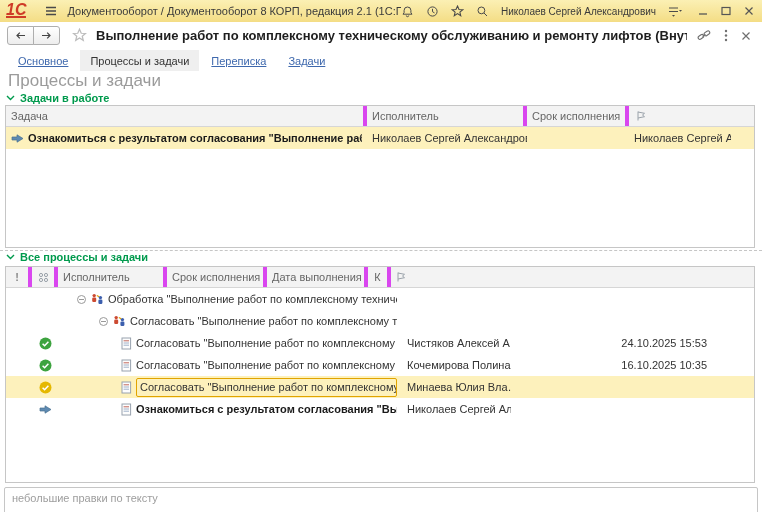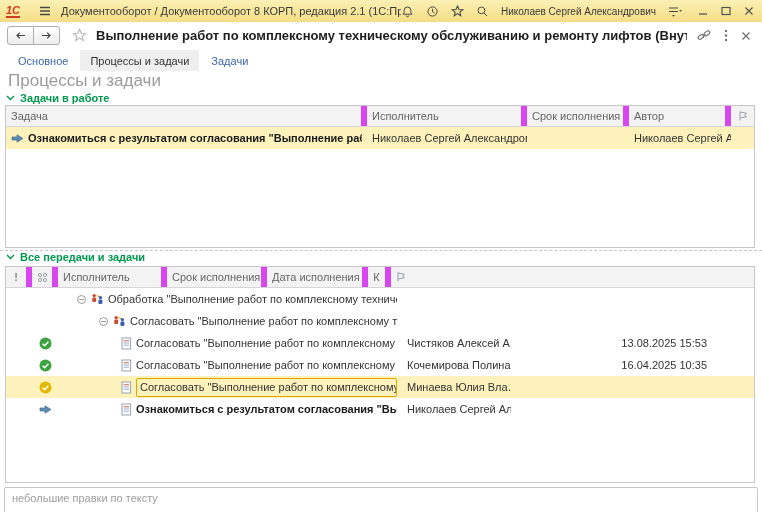--- a/index.html
+++ b/index.html
@@ -10,21 +10,21 @@
   }
   svg { display:block; }
 
   
   .titlebar {
     position:absolute; top:0; left:0; width:762px; height:22px;
     background:linear-gradient(#fbf0b4,#f4dd85);
     display:flex; align-items:center; font-size:11px; color:#3a3a3a;
     padding:0 6px;
   }
-  .logo1c { font-weight:bold; font-style:italic; font-size:11px; color:#cf3a27;
+  .logo1c { font-weight:bold; font-style:italic; font-size:16px; color:#cf3a27;
     border-bottom:2px solid #cf3a27; line-height:12px; margin-right:19px; }
   .hamburger { margin-right:10px; }
   .tb-title { white-space:nowrap; overflow:hidden; }
   .tb-right { margin-left:auto; display:flex; align-items:center; gap:12px; padding-right:2px; }
   .tb-user { font-size:10px; color:#3a3a3a; white-space:nowrap; }
   .winbtns { display:flex; align-items:center; gap:13px; margin-left:4px; }
 
   
   .navbar {
     position:absolute; top:22px; left:0; width:762px; height:27px;
@@ -37,42 +37,42 @@
   .nav-btn.fwd  { border-radius:0 3px 3px 0; margin-left:-1px; }
   .fav-star { margin:0 9px 0 12px; }
   .doc-title { font-size:13px; font-weight:bold; color:#1e1e1e;
     white-space:nowrap; overflow:hidden; flex:1; }
   .nav-right { display:flex; align-items:center; gap:13px; padding:0 4px 0 10px; }
 
   
   .tabs { position:absolute; top:50px; left:0; width:762px; height:21px;
     display:flex; align-items:stretch; padding-left:8px; font-size:11px; }
   .tab { display:flex; align-items:center; padding:0 10px; margin-right:2px;
-    color:#3e68ad; cursor:default; }
+    color:#3e68ad; text-decoration:underline; cursor:default; }
   .tab.active { background:#efefef; color:#333; text-decoration:none; }
 
   .page-heading { position:absolute; top:71px; left:8px; font-size:17px; color:#9b9b9b; }
 
   
   .sec-head { position:absolute; left:6px; display:flex; align-items:center; gap:5px;
     font-size:11px; font-weight:bold; color:#009a4d; }
   .sec1 { top:92px;text-align:right; }
   .sec2 { top:251px; }
 
   .splitter { position:absolute; top:250px; left:0; width:762px; height:0;
     border-top:1px dashed #c6c6c6; }
 
   
   .grid { position:absolute; left:5px; width:750px; background:#fff;
     border:1px solid #c6c6c6; font-size:11px; overflow:hidden; }
   .t1 { top:105px; height:143px; }
   .t2 { top:266px; height:217px; }
   .t-head { display:flex; background:#f3f3f3; border-bottom:1px solid #d6d6d6;
     height:21px; color:#666; }
-  .t-head .cell { border-right:6px solid #d946ef; }
+  .t-head .cell { border-right:4px solid #d946ef; }
   .t-head .cell:last-child { border-right:none; }
   .cell { flex-shrink:0; display:flex; align-items:center; height:100%;
     padding:0 5px; white-space:nowrap; overflow:hidden; }
   .row { display:flex; height:22px; }
   .row.hl { background:#fdf1bc; }
   .cell.ctr { justify-content:center; padding:0; }
   .cell.rt  { justify-content:flex-end; padding-right:5px; }
   .bold { font-weight:bold; color:#1a1a1a; }
 
   
@@ -199,38 +199,38 @@
       <svg width="10" height="10" viewBox="0 0 10 10">
           <path d="M1.5 1.5l7 7M8.5 1.5l-7 7" stroke="#6f6f6f" stroke-width="1.2"></path>
         </svg>
     </span>
   </span>
 </div>
 
 <div class="tabs">
   <span class="tab">Основное</span>
   <span class="tab active">Процессы и задачи</span>
+  <span class="tab">Переписка</span>
   <span class="tab">Задачи</span>
 </div>
 
 <div class="page-heading">Процессы и задачи</div>
 
 <div class="sec-head sec1">
   <svg width="9" height="6" viewBox="0 0 9 6">
       <path d="M1 1l3.5 3.5L8 1" fill="none" stroke="#009a4d" stroke-width="1.4"></path>
     </svg>
   <span>Задачи в работе</span>
 </div>
 
 <div class="grid t1">
   <div class="t-head">
     <div class="cell c1">Задача</div>
     <div class="cell c2">Исполнитель</div>
     <div class="cell c3">Срок исполнения</div>
-    <div class="cell c4">Автор</div>
     <div class="cell c5 ctr">
       <svg width="12" height="12" viewBox="0 0 12 12">
           <path d="M3 1.5v9M3 2l6.5 1.3L7.5 5l2 1.7L3 8" fill="none" stroke="#9aa2aa"></path>
         </svg>
     </div>
   </div>
   <div class="row hl">
     <div class="cell c1">
       <svg width="13" height="11" viewBox="0 0 13 11" style="flex-shrink:0">
           <path d="M1 4h5V1.8L12 5.5 6 9.2V7H1Z" fill="#5e8ab2" stroke="#47708f" stroke-width=".7"></path>
@@ -244,39 +244,39 @@
     <div class="cell c5"></div>
   </div>
 </div>
 
 <div class="splitter"></div>
 
 <div class="sec-head sec2">
   <svg width="9" height="6" viewBox="0 0 9 6">
       <path d="M1 1l3.5 3.5L8 1" fill="none" stroke="#009a4d" stroke-width="1.4"></path>
     </svg>
-  <span>Все передачи и задачи</span>
+  <span>Все процессы и задачи</span>
 </div>
 
 <div class="grid t2">
   <div class="t-head">
     <div class="cell cImp ctr excl">!</div>
     <div class="cell cSt ctr">
       <svg width="11" height="11" viewBox="0 0 11 11">
           <g fill="none" stroke="#9aa2aa">
             <circle cx="3" cy="3" r="1.6"></circle>
             <circle cx="8" cy="3" r="1.6"></circle>
             <circle cx="3" cy="8" r="1.6"></circle>
             <circle cx="8" cy="8" r="1.6"></circle>
           </g>
         </svg>
     </div>
     <div class="cell cEx">Исполнитель</div>
     <div class="cell cDu">Срок исполнения</div>
-    <div class="cell cDn">Дата исполнения</div>
+    <div class="cell cDn">Дата выполнения</div>
     <div class="cell cK ctr">К</div>
     <div class="cell cFl ctr">
       <svg width="12" height="12" viewBox="0 0 12 12">
           <path d="M3 1.5v9M3 2l6.5 1.3L7.5 5l2 1.7L3 8" fill="none" stroke="#9aa2aa"></path>
         </svg>
     </div>
   </div>
 
   <div class="row">
     <div class="cell cImp"></div>
@@ -337,21 +337,21 @@
       <svg width="11" height="13" viewBox="0 0 11 13" style="flex-shrink:0">
           <rect x="1" y="1" width="8.6" height="11" fill="#fdfdfd" stroke="#98a2ae"></rect>
           <path d="M2.6 3.8h5.4" stroke="#c0655a"></path>
           <path d="M2.6 6h5.4M2.6 8.2h5.4" stroke="#9fb0c8"></path>
         </svg>
       <span class="gap"></span>
       <span class="nm">Согласовать "Выполнение работ по комплексному техническому …</span>
     </div>
     <div class="cell cEx">Чистяков Алексей А…</div>
     <div class="cell cDu"></div>
-      <div class="cell cDn rt">13.08.2025 15:53</div>
+      <div class="cell cDn rt">24.10.2025 15:53</div>
     <div class="cell cK"></div>
       <div class="cell cFl"></div>
   </div>
 
   <div class="row">
     <div class="cell cImp"></div>
     <div class="cell cSt ctr">
       <svg width="13" height="13" viewBox="0 0 13 13">
           <circle cx="6.5" cy="6.5" r="6" fill="#3da33f"></circle>
           <path d="M3.6 6.7l2 2 3.8-4" fill="none" stroke="#fff" stroke-width="1.5"></path>
@@ -362,21 +362,21 @@
       <svg width="11" height="13" viewBox="0 0 11 13" style="flex-shrink:0">
           <rect x="1" y="1" width="8.6" height="11" fill="#fdfdfd" stroke="#98a2ae"></rect>
           <path d="M2.6 3.8h5.4" stroke="#c0655a"></path>
           <path d="M2.6 6h5.4M2.6 8.2h5.4" stroke="#9fb0c8"></path>
         </svg>
       <span class="gap"></span>
       <span class="nm">Согласовать "Выполнение работ по комплексному техническому …</span>
     </div>
     <div class="cell cEx">Кочемирова Полина…</div>
     <div class="cell cDu"></div>
-      <div class="cell cDn rt">16.04.2025 10:35</div>
+      <div class="cell cDn rt">16.10.2025 10:35</div>
     <div class="cell cK"></div>
       <div class="cell cFl"></div>
   </div>
 
   <div class="row hl">
     <div class="cell cImp"></div>
     <div class="cell cSt ctr">
       <svg width="13" height="13" viewBox="0 0 13 13">
           <circle cx="6.5" cy="6.5" r="6" fill="#e5b800"></circle>
           <path d="M3.6 6.7l2 2 3.8-4" fill="none" stroke="#fff" stroke-width="1.5"></path>

